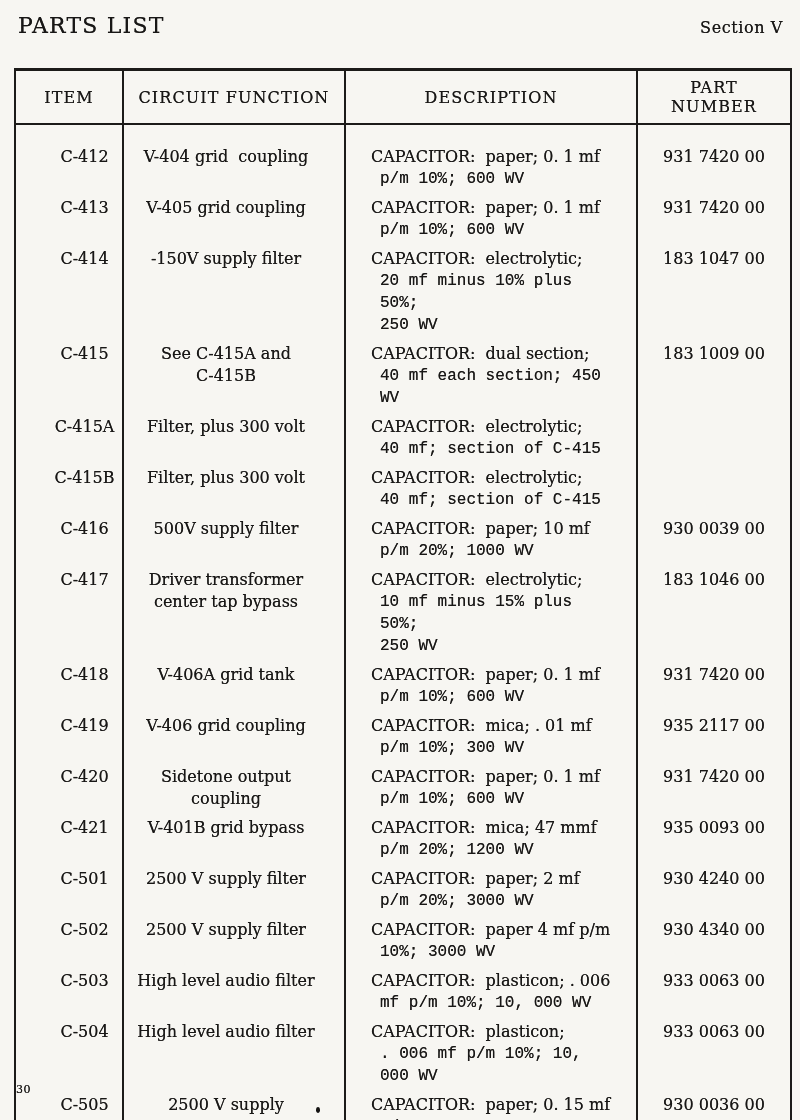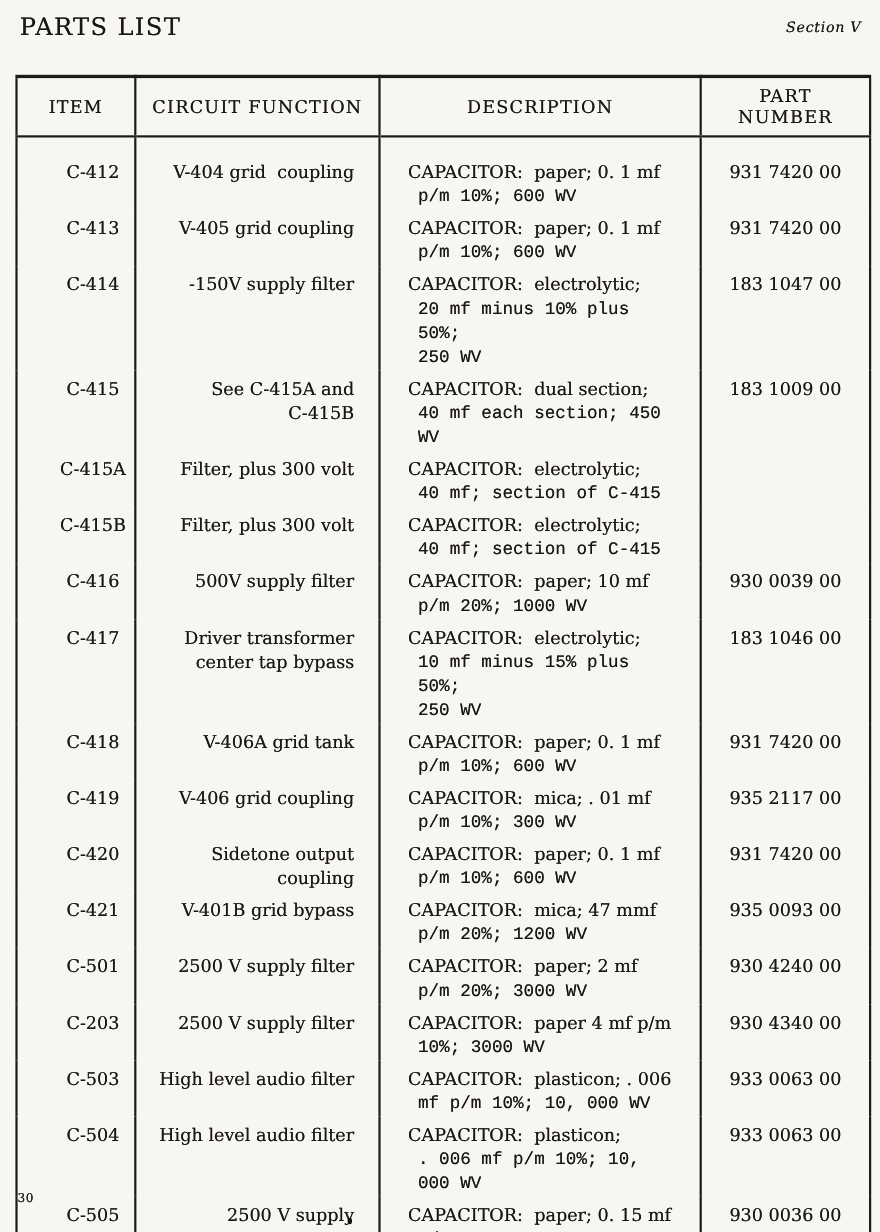--- a/index.html
+++ b/index.html
@@ -13,21 +13,21 @@
     text-shadow: 0 0 0.5px rgba(20,18,16,0.75);
   }
 
   
   .hdr-left {
     position: absolute; left: 18px; top: 13px;
     font-size: 22px; letter-spacing: 1.2px;
   }
   .hdr-right {
     position: absolute; right: 17px; top: 18px;
-    font-size: 13px; letter-spacing: 0.6px; font-style: italic;
+    font-size: 16px; letter-spacing: 0.6px;
   }
 
   
   table.parts {
     position: absolute; left: 14px; top: 68px;
     width: 776px;
     border-collapse: collapse;
     table-layout: fixed;
     border: 2px solid #1c1b19;
     border-top-width: 3px;
@@ -52,21 +52,21 @@
   .parts td {
     vertical-align: top;
     padding-top: 6px;
     font-size: 16px;
     line-height: 22px;
   }
   .parts tbody tr:first-child td { padding-top: 21px; }
   .parts tbody tr:last-child td { padding-bottom: 16px; }
 
   .item-cell { text-align: center; padding-left: 32px; }
-  .function-cell { text-align: right; padding-left: 6px; padding-right: 22px; }
+  .function-cell { text-align: center; padding-left: 6px; padding-right: 22px; }
   .fn-line, .desc-line, .part-cell, .item-cell { white-space: pre-wrap; }
   .desc-cell { padding-left: 25px; padding-right: 20px; }
   .desc-line + .desc-line { padding-left: 9px; font-family: Liberation Mono, monospace; }
   .part-cell { text-align: center; }
 
   
   .page-number {
     position: absolute; left: 16px; top: 1083px;
     font-size: 11px; letter-spacing: 0.5px;
   }
@@ -254,21 +254,21 @@
           <div class="fn-line">2500 V supply filter</div>
         </td>
     <td class="desc-cell">
           <div class="desc-line">CAPACITOR:  paper; 2 mf</div>
           <div class="desc-line">p/m 20%; 3000 WV</div>
         </td>
     <td class="part-cell">930 4240 00</td>
   </tr>
 
   <tr class="data-row">
-    <td class="item-cell">C-203</td>
+    <td class="item-cell">C-502</td>
     <td class="function-cell">
           <div class="fn-line">2500 V supply filter</div>
         </td>
     <td class="desc-cell">
           <div class="desc-line">CAPACITOR:  paper 4 mf p/m</div>
           <div class="desc-line">10%; 3000 WV</div>
         </td>
     <td class="part-cell">930 4340 00</td>
   </tr>
 

